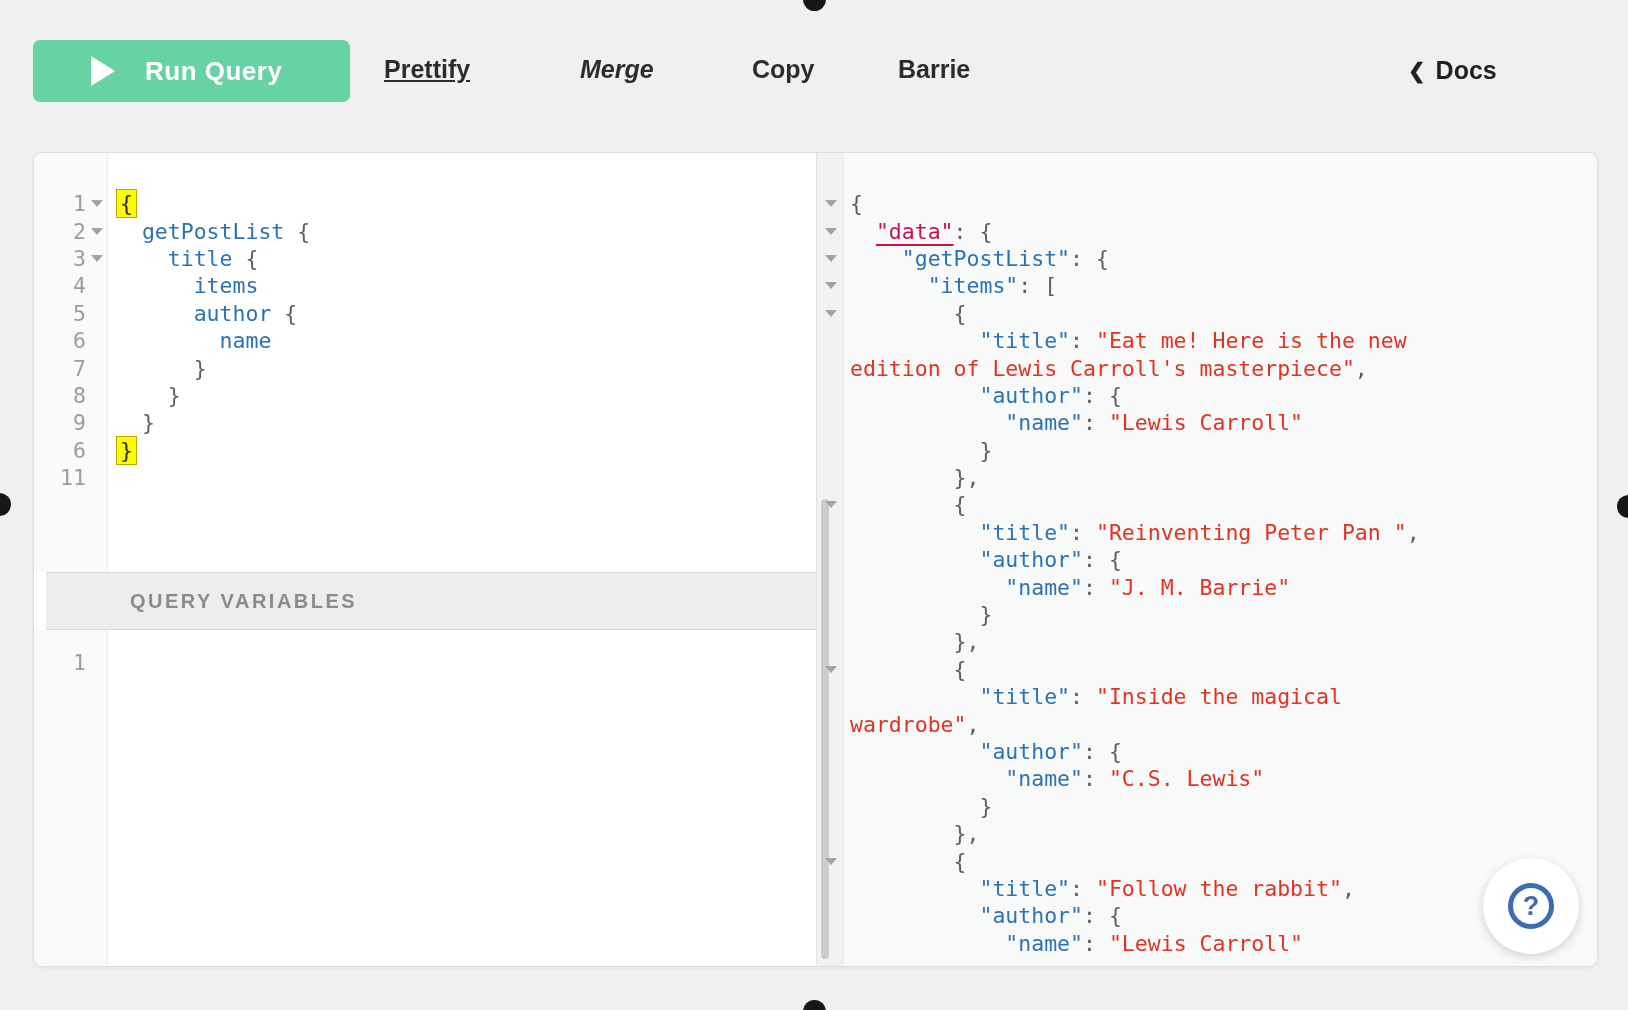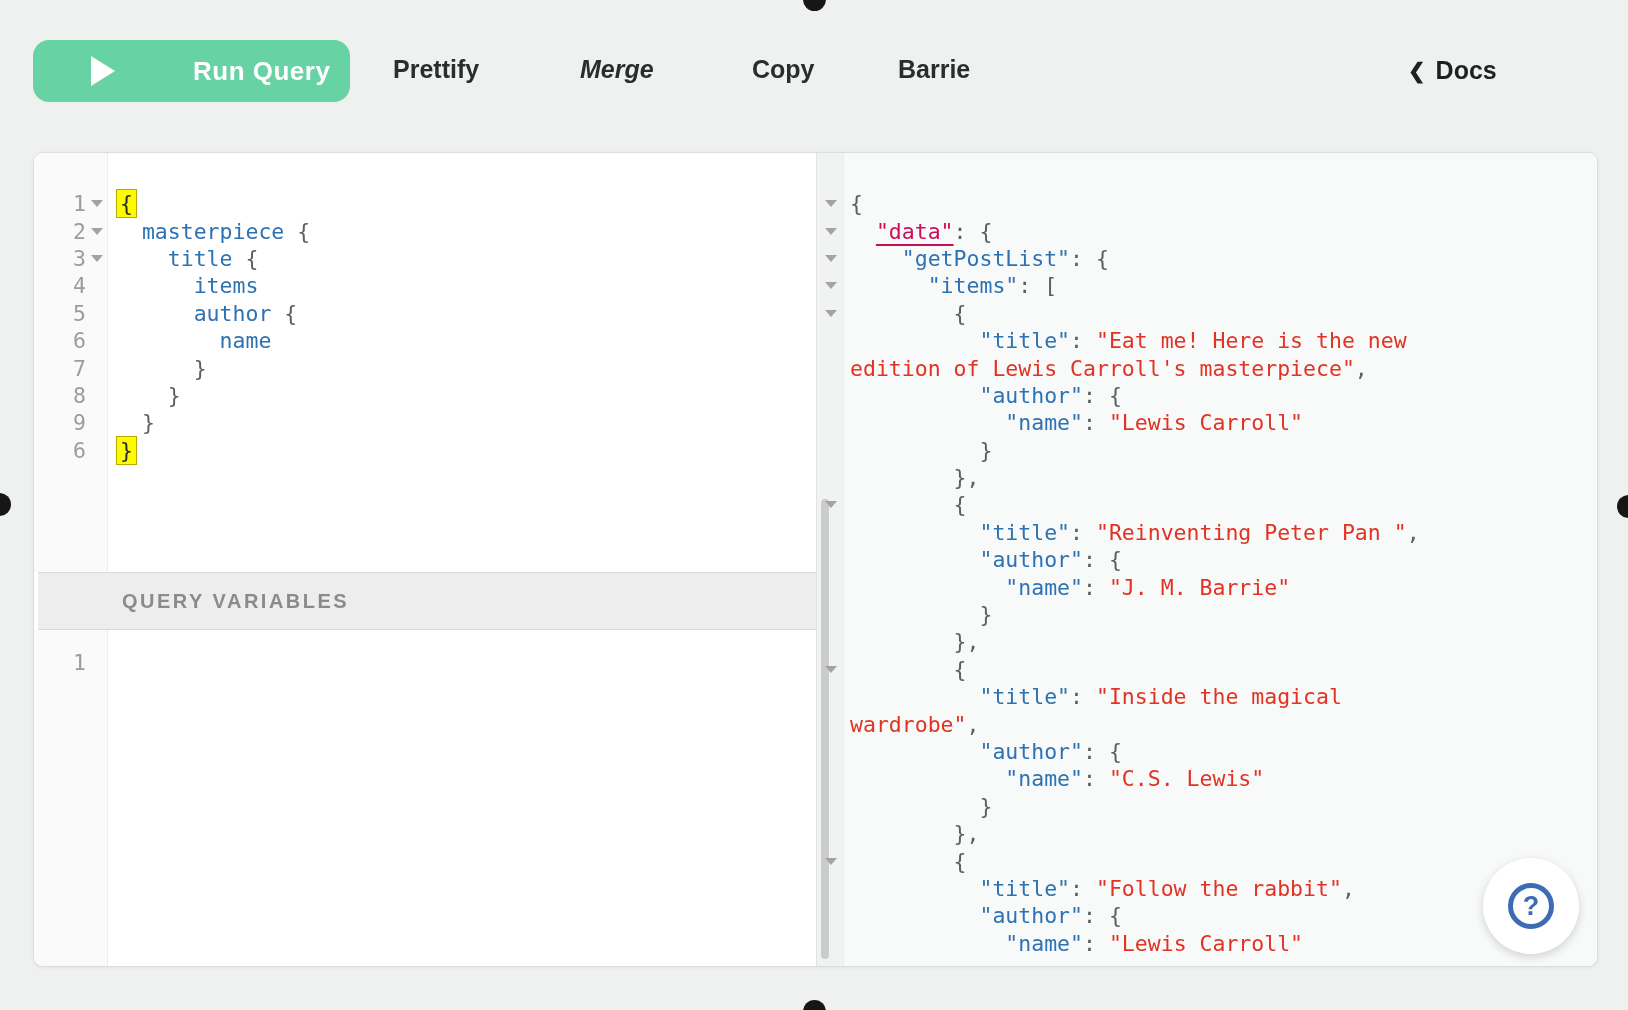--- a/index.html
+++ b/index.html
@@ -12,38 +12,38 @@
   }
   .dot { position:absolute; width:23px; height:23px; border-radius:50%; background:#161616; }
   .dot-top    { left:803px;  top:-12px; }
   .dot-bottom { left:803px;  top:1000px; }
   .dot-left   { left:-12px;  top:493px; }
   .dot-right  { left:1617px; top:495px; }
 
   
   .run-btn {
     position:absolute; left:33px; top:40px; width:317px; height:62px;
-    background:#67d3a4; border:none; border-radius:16px;
-    display:flex; align-items:center; cursor:pointer;gap:48px;
+    background:#67d3a4; border:none; border-radius:7px;
+    display:flex; align-items:center; cursor:pointer;
   }
   .play-icon {
     margin-left:58px; width:0; height:0;
     border-left:24px solid #ffffff;
     border-top:15px solid transparent;
     border-bottom:15px solid transparent;
   }
   .run-label {
     margin-left:30px; color:#ffffff; font-weight:700; font-size:26px;
     letter-spacing:0.5px; font-family:"Liberation Sans", sans-serif;
   }
   .tb-btn {
     position:absolute; top:55px; background:none; border:none; cursor:pointer;
     font-family:"Liberation Sans", sans-serif; font-weight:700; font-size:25px; color:#2b2c2e;
   }
-  .tb-prettify { left:393px; }
+  .tb-prettify { left:384px;text-decoration:underline; }
   .tb-merge    { left:580px;font-style:italic; }
   .tb-copy     { left:752px;text-align:center; }
   .tb-history  { left:898px; }
   .docs-btn {
     position:absolute; left:1408px; top:56px; display:flex; align-items:center; gap:10px;
     background:none; border:none; cursor:pointer;
     font-family:"Liberation Sans", sans-serif; font-weight:700; font-size:25px; color:#1f2022;
   }
   .docs-chevron { font-size:21px; font-weight:700; color:#1f2022; }
 
@@ -71,21 +71,21 @@
           border-top:7px solid #a3a3a3; }
   .ccode{ white-space:pre; padding-left:8px; }
   .cp { color:#5c5f62; }
   .cf { color:#2d72b2; }
   .ck { color:#2d72b2; }
   .cs { color:#e23222; }
   .cd { color:#cb0e55; text-decoration:underline; text-decoration-thickness:2px; text-underline-offset:5px; }
   .chl{ background:#fdfb02; border:1.5px solid #b9ab00; padding:1px 3px; color:#2a2a2a; }
 
   .vars-header {
-    position:absolute; left:4px; top:419px; width:100%; height:58px;
+    position:absolute; left:12px; top:419px; width:100%; height:58px;
     background:#ededed; border-top:1px solid #d9d9d9; border-bottom:1px solid #d9d9d9;
     display:flex; align-items:center;
   }
   .vars-title {
     margin-left:84px; color:#8b8b8b; font-weight:700; font-size:20px; letter-spacing:2.5px;
     font-family:"Liberation Sans", sans-serif;
   }
   .vars-editor { position:absolute; left:0; top:477px; width:100%; height:338px; overflow:hidden; }
   .vars-editor .rows { padding-top:19px; }
 
@@ -146,21 +146,21 @@
               <span class="fslot">
                 <span class="tri"></span>
               </span>
               <span class="ccode"><span class="chl">{</span></span>
             </div>
             <div class="crow">
               <span class="cln">2</span>
               <span class="fslot">
                 <span class="tri"></span>
               </span>
-              <span class="ccode"><span class="cp">  </span><span class="cf">masterpiece</span><span class="cp"> {</span></span>
+              <span class="ccode"><span class="cp">  </span><span class="cf">getPostList</span><span class="cp"> {</span></span>
             </div>
             <div class="crow">
               <span class="cln">3</span>
               <span class="fslot">
                 <span class="tri"></span>
               </span>
               <span class="ccode"><span class="cp">    </span><span class="cf">title</span><span class="cp"> {</span></span>
             </div>
             <div class="crow">
               <span class="cln">4</span>
@@ -189,20 +189,25 @@
             </div>
             <div class="crow">
               <span class="cln">9</span>
               <span class="fslot"></span>
               <span class="ccode"><span class="cp">  }</span></span>
             </div>
             <div class="crow">
               <span class="cln">6</span>
               <span class="fslot"></span>
               <span class="ccode"><span class="chl">}</span></span>
+            </div>
+            <div class="crow">
+              <span class="cln">11</span>
+              <span class="fslot"></span>
+              <span class="ccode"></span>
             </div>
           </div>
       </div>
       <div class="vars-header">
         <span class="vars-title">QUERY VARIABLES</span>
       </div>
       <div class="vars-editor">
         <div class="gutter-bg"></div>
         <div class="rows">
             <div class="crow">

